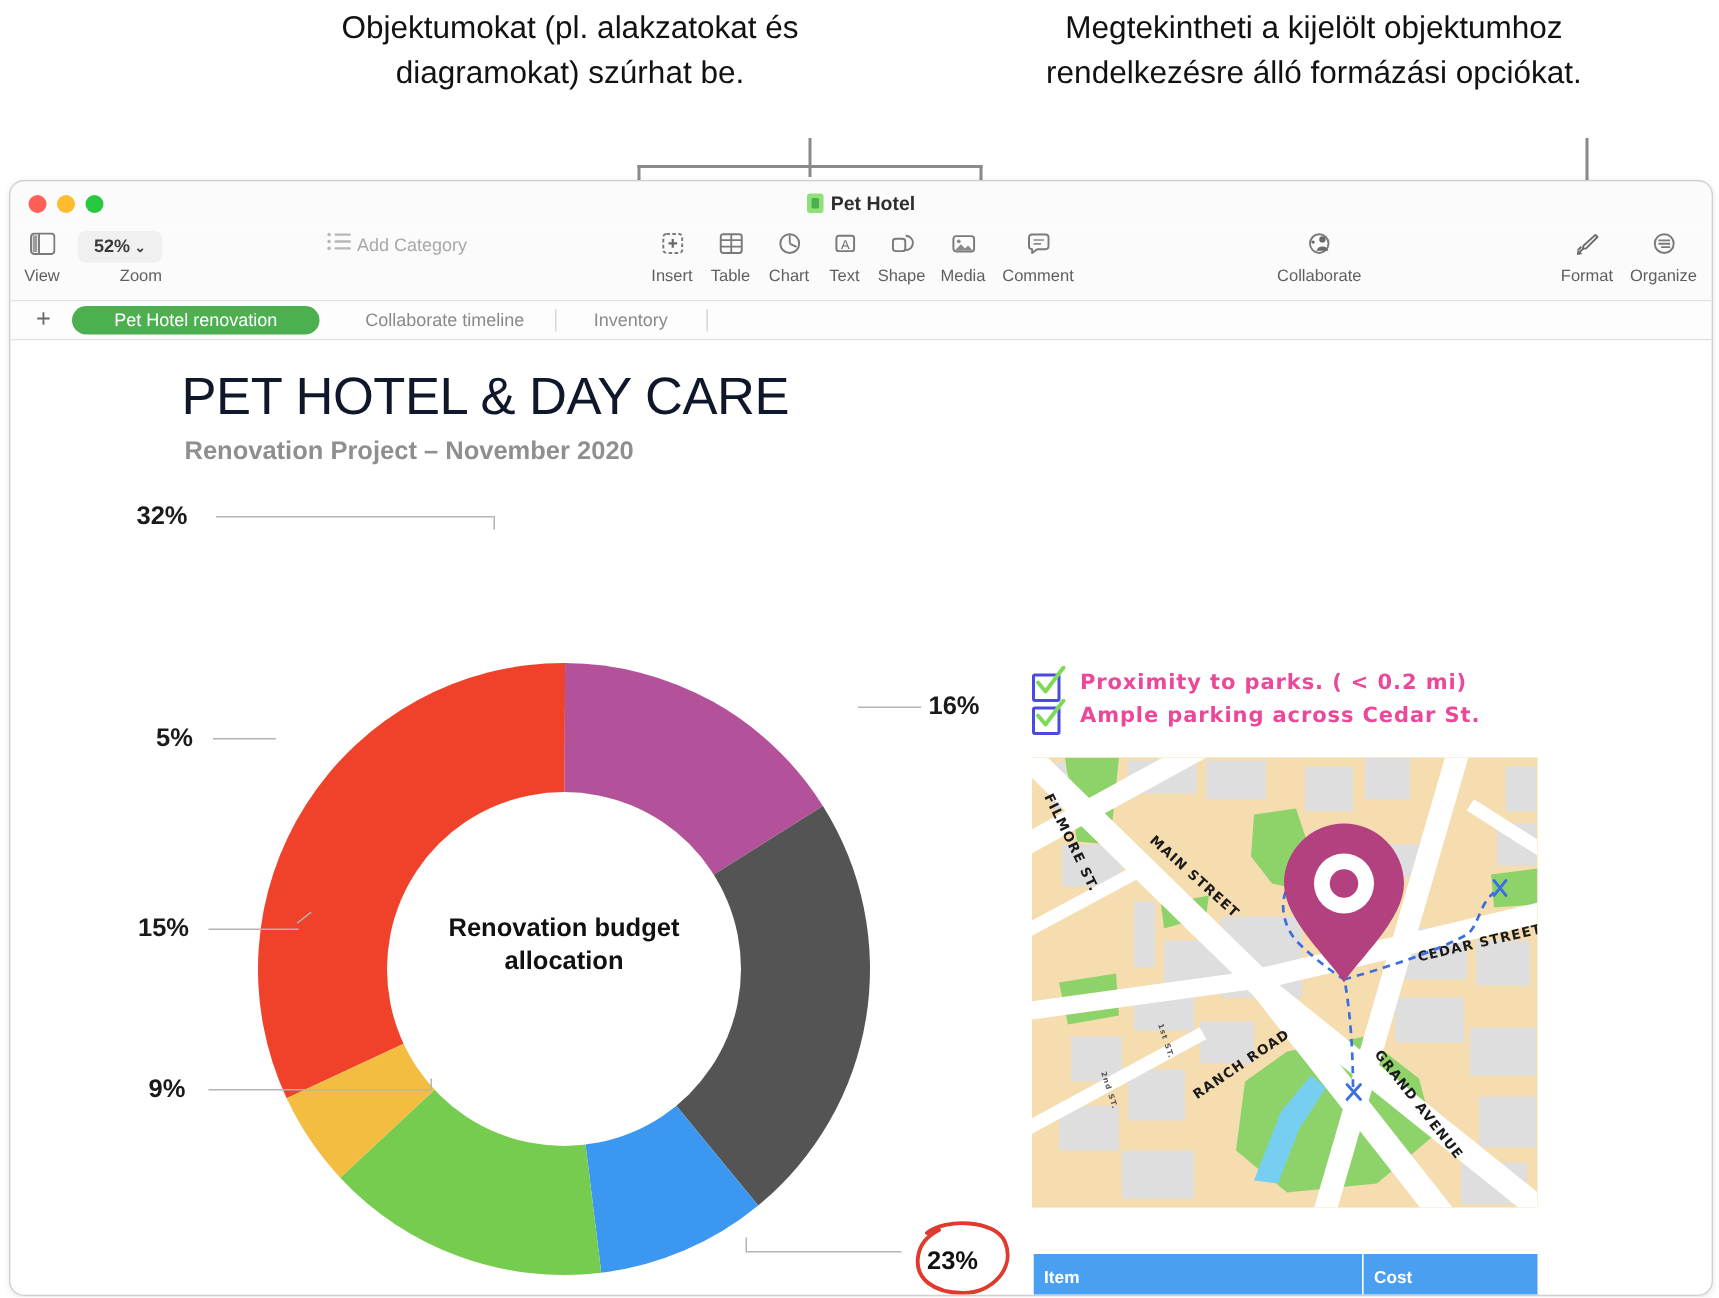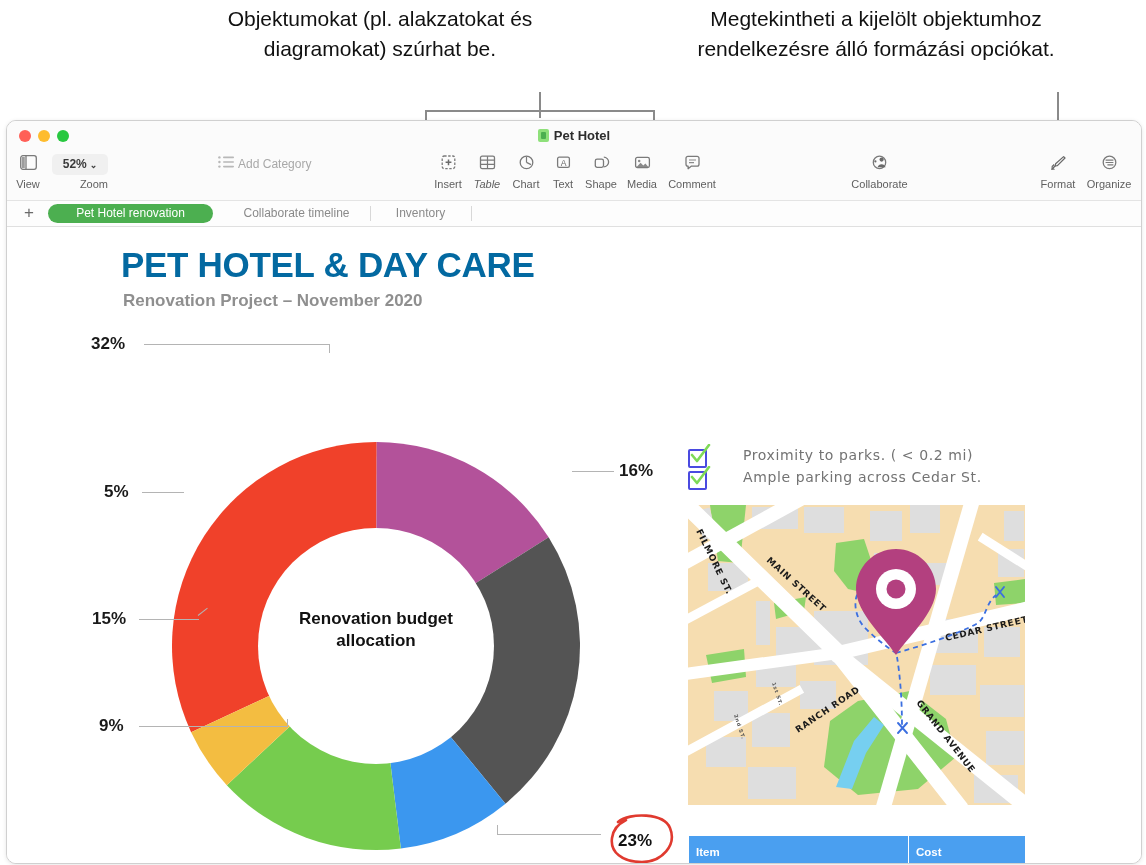--- a/index.html
+++ b/index.html
@@ -126,21 +126,21 @@
     padding:0 14px; border-radius:10px; white-space:nowrap;
   }
   .sheettab.active { background:#4caf50; color:#ffffff; font-weight:normal; }
   .tabsep { position:absolute; top:5px; width:1px; height:15px; background:#d8d8d8; }
 
   
   #canvas { position:relative; height:637px; background:#ffffff; }
 
   #heading {
     position:absolute; left:114px; top:18px;
-    font-size:35px; font-weight:bold; letter-spacing:-0.3px; color:#0369a1;
+    font-size:35px; font-weight:normal; letter-spacing:-0.3px; color:#0f172a;
   }
   #subheading {
     position:absolute; left:116px; top:64px;
     font-size:17px; font-weight:bold; color:#8f8f8f;
   }
 
   
   #donut-wrap { position:absolute; left:163px; top:213px; width:412px; height:412px; }
   #donut-center-text {
     position:absolute; left:0; right:0; top:168px;
@@ -166,23 +166,22 @@
   
   #checklist { position:absolute; left:681px; top:220px; width:340px; }
   .chk-row { position:relative; height:22px; }
   .chk-box {
     position:absolute; left:0; top:2px; width:15px; height:15px;
     border:2px solid #4a4ae0; border-radius:2px;
   }
   .chk-text {
     position:absolute; left:32px; top:0;
     font-family:"DejaVu Sans", sans-serif;
-    font-size:14px; font-weight:normal; color:#737373;
+    font-size:14px; font-weight:bold; color:#ec4899;
     letter-spacing:0.6px;
-    margin-left:23px;
   }
 
   
   #map {
     position:absolute; left:681px; top:278px;
     width:337px; height:300px;
     background:#f3dfb4; overflow:hidden;
   }
 
   
@@ -265,21 +264,21 @@
         <span class="glyph">
           <svg width="17" height="15" viewBox="0 0 17 15">
             <rect x="2.2" y="1" width="12.6" height="12.6" rx="2" fill="none" stroke="#7a7a7a" stroke-width="1.3" stroke-dasharray="2.4 1.6"></rect>
             <line x1="8.5" y1="4.4" x2="8.5" y2="10.2" stroke="#6a6a6a" stroke-width="1.5"></line>
             <line x1="5.6" y1="7.3" x2="11.4" y2="7.3" stroke="#6a6a6a" stroke-width="1.5"></line>
           </svg>
         </span>
         <span class="lbl">Insert</span>
       </div>
 
-      <div class="tbitem" style="left:451px;font-style:italic;">
+      <div class="tbitem" style="left:451px;">
         <span class="glyph">
           <svg width="17" height="15" viewBox="0 0 17 15">
             <rect x="1.5" y="1.2" width="14" height="12.4" rx="1.6" fill="none" stroke="#7a7a7a" stroke-width="1.3"></rect>
             <line x1="1.5" y1="5.1" x2="15.5" y2="5.1" stroke="#7a7a7a" stroke-width="1.2"></line>
             <line x1="1.5" y1="9.4" x2="15.5" y2="9.4" stroke="#7a7a7a" stroke-width="1.2"></line>
             <line x1="8.5" y1="1.2" x2="8.5" y2="13.6" stroke="#7a7a7a" stroke-width="1.2"></line>
           </svg>
         </span>
         <span class="lbl">Table</span>
       </div>

